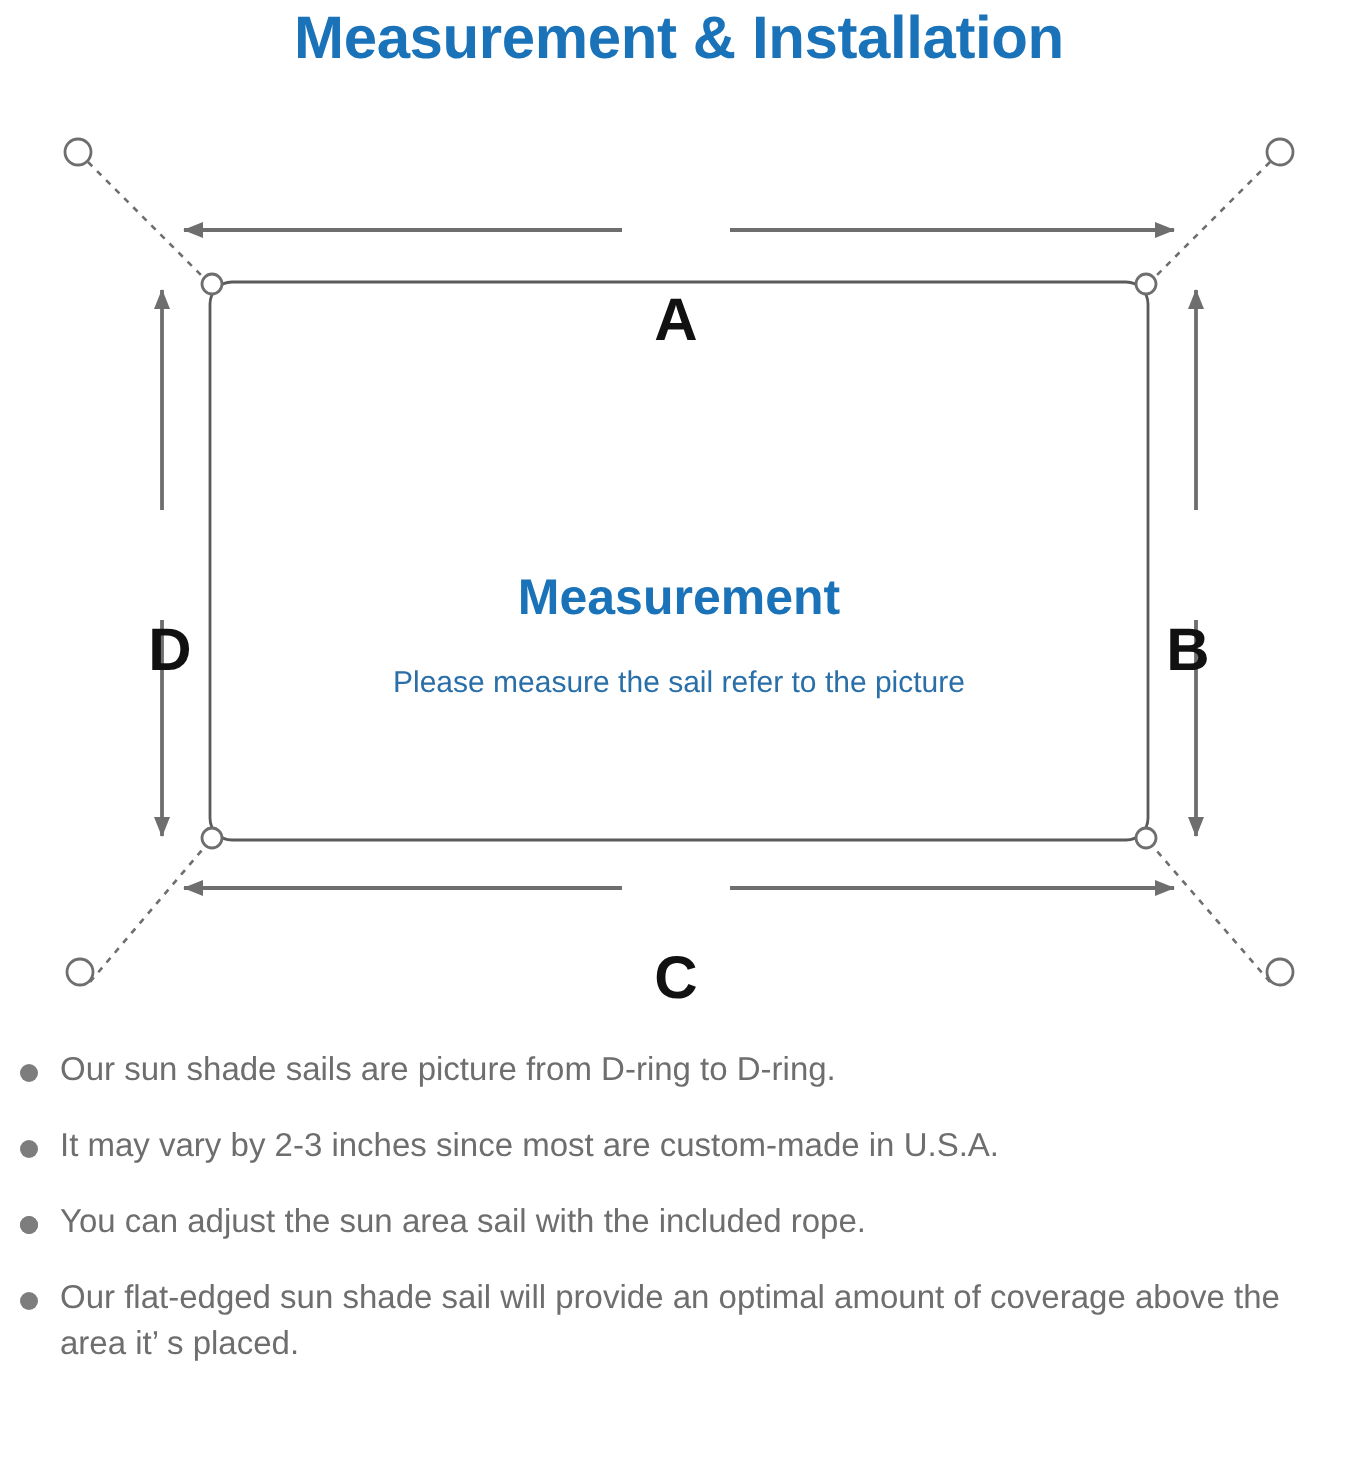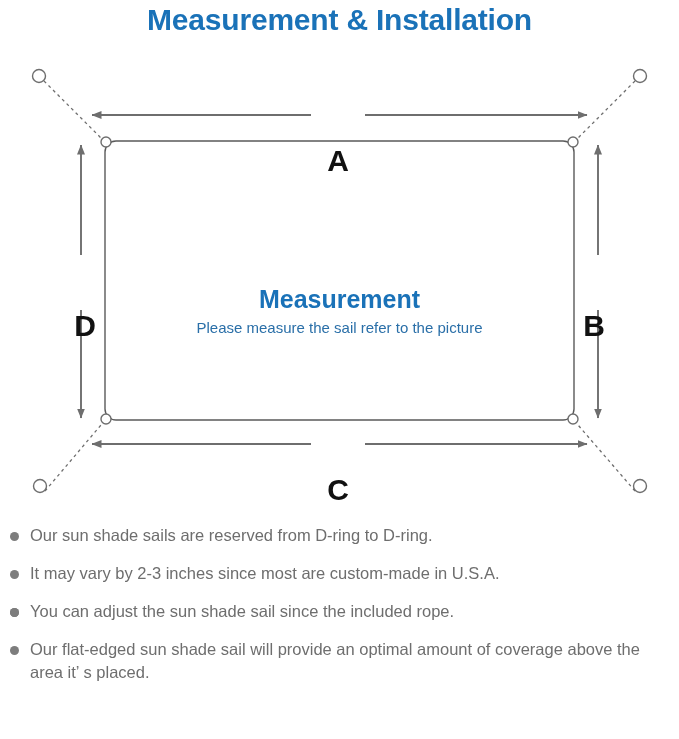--- a/index.html
+++ b/index.html
@@ -71,21 +71,21 @@
     font-weight: bold;
     color: #1a72b8;
     line-height: 30px;
     white-space: nowrap;
   }
   #center-subtitle {
     font-size: 15px;
     font-weight: normal;
     color: #2a6fa8;
     line-height: 22px;
-    margin-top: 3px;
+    margin-top: 17px;
     white-space: nowrap;
   }
 
   
   #notes {
     position: absolute;
     left: 0;
     top: 524px;
     width: 679px;
   }
@@ -177,30 +177,30 @@
 
   <div id="center-block">
     <div id="center-title">Measurement</div>
     <div id="center-subtitle">Please measure the sail refer to the picture</div>
   </div>
 </div>
 
 <div id="notes">
   <div class="note-item">
     <span class="note-bullet"></span>
-    <span>Our sun shade sails are reserved from D-ring to D-ring.</span>
+    <span>Our sun shade sails are picture from D-ring to D-ring.</span>
   </div>
   <div class="note-item">
     <span class="note-bullet"></span>
     <span>It may vary by 2-3 inches since most are custom-made in U.S.A.</span>
   </div>
   <div class="note-item">
     <span class="note-bullet"></span>
   </div>
   <div class="note-item">
     <span class="note-bullet"></span>
-    <span>You can adjust the sun shade sail since the included rope.</span>
+    <span>You can adjust the sun area sail with the included rope.</span>
   </div>
   <div class="note-item">
     <span class="note-bullet"></span>
     <span>Our flat-edged sun shade sail will provide an optimal amount of coverage above the area it’ s placed.</span>
   </div>
 </div>
 
 </body></html>

